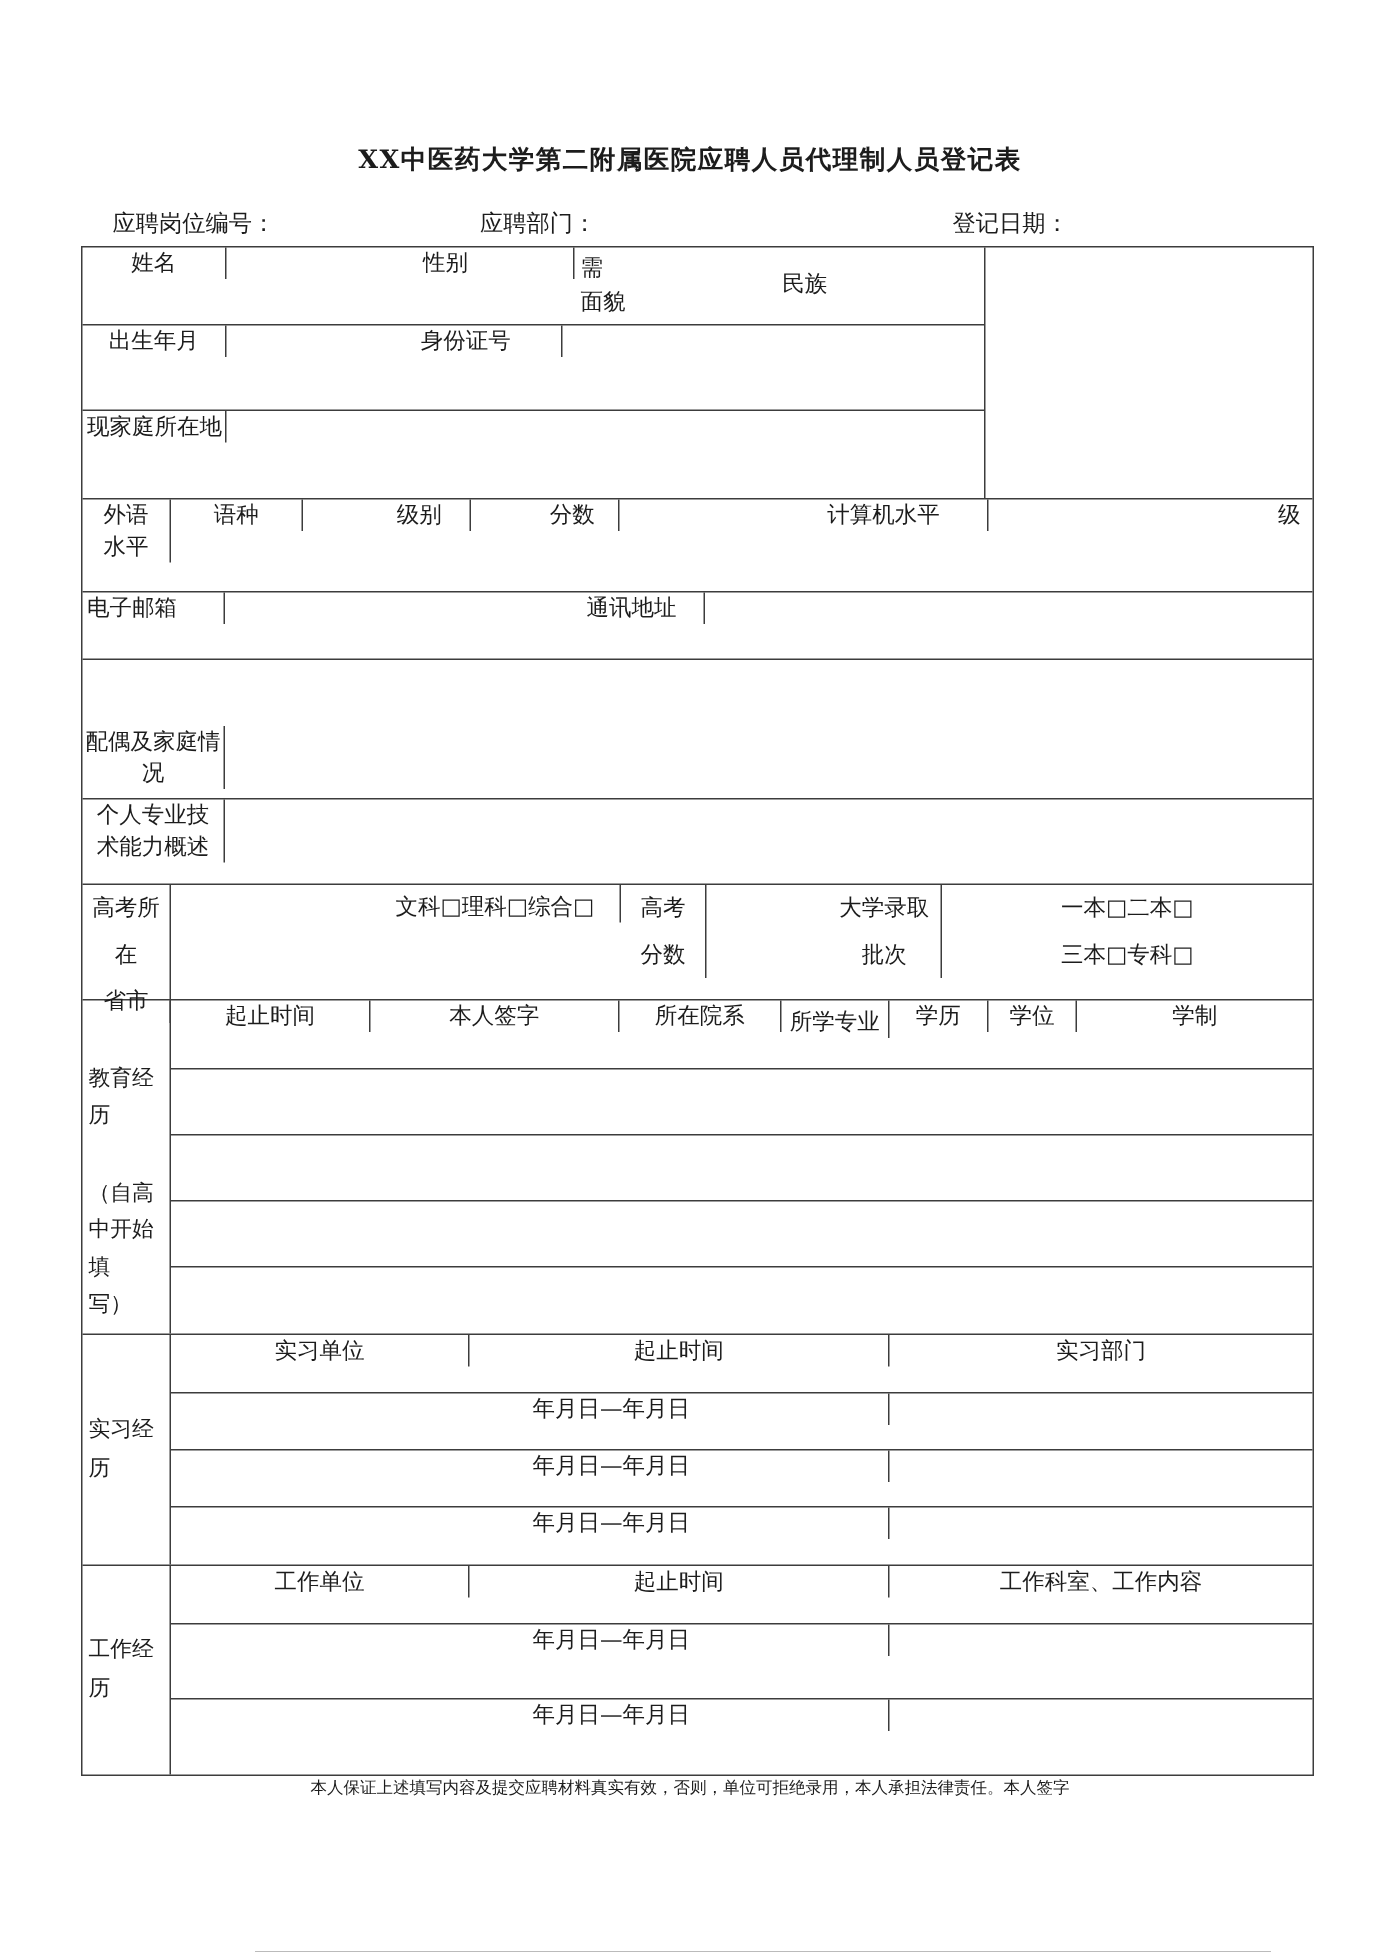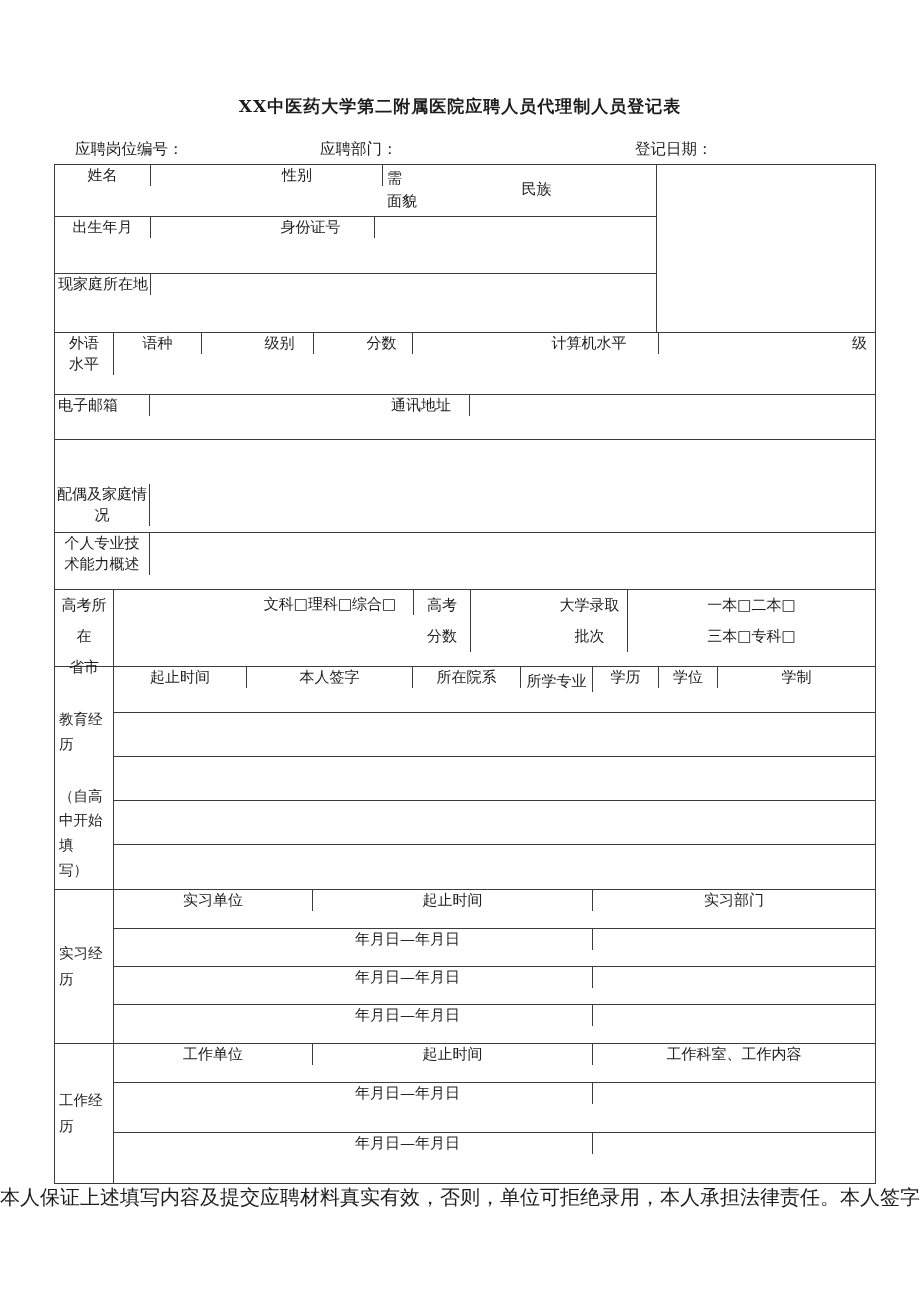--- a/index.html
+++ b/index.html
@@ -94,21 +94,21 @@
 
   .int-head{height:39px;}
   .int-body{height:38px;}
   .wrk-head{height:39px;}
   .wrk-body{height:50px;}
   .i199{width:199px;} .i280{width:280px;}
   .date-cell{padding-right:90px;}
 
   .footer{
     position:absolute;top:1184px;left:0;width:100%;
-    text-align:center;font-size:20px;
+    text-align:center;font-size:11px;
   }
 </style>
 </head>
 <body>
 
 <div class="page">
 
   <div class="title">XX中医药大学第二附属医院应聘人员代理制人员登记表</div>
 
   <span class="info job">应聘岗位编号：</span>

